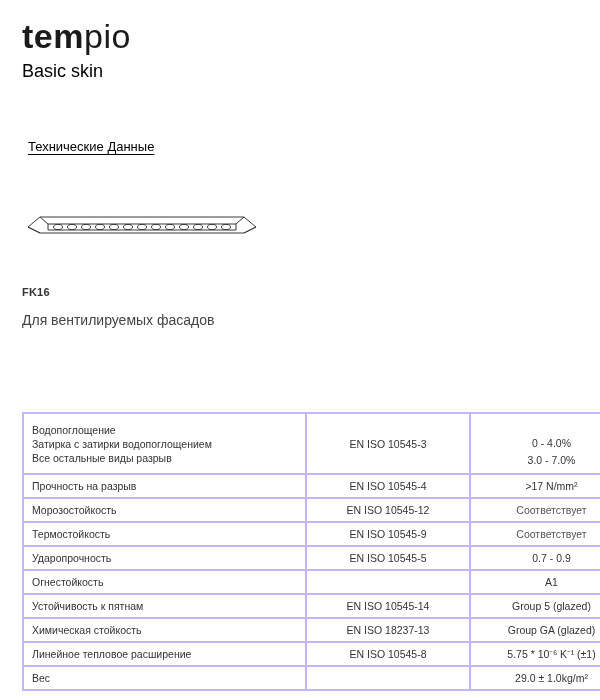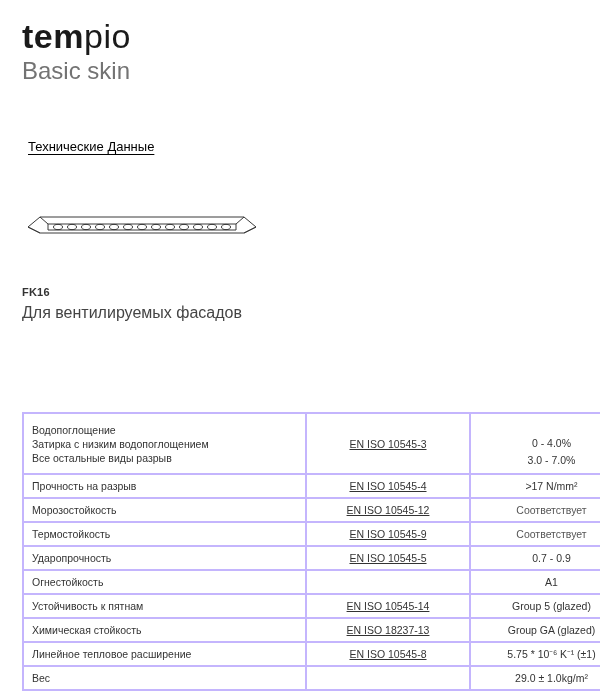--- a/index.html
+++ b/index.html
@@ -37,23 +37,23 @@
     font-weight: bold;
   }
   .logo .light {
     font-weight: normal;
   }
 
   .subtitle {
     position: absolute;
     left: 22px;
     top: 60px;
-    font-size: 24px;
+    font-size: 18px;
     line-height: 22px;
-    color: #737373;
+    color: #000000;
     font-weight: normal;
   }
 
   .section-heading {
     position: absolute;
     left: 28px;
     top: 139px;
     font-size: 13px;
     color: #000000;
     text-decoration: underline;
@@ -75,22 +75,22 @@
     top: 286px;
     font-size: 11px;
     font-weight: bold;
     color: #333333;
     letter-spacing: 0.2px;
     text-align: right;
   }
   .product-desc {
     position: absolute;
     left: 22px;
-    top: 304px;
-    font-size: 16px;
+    top: 312px;
+    font-size: 14px;
     color: #444444;
   }
 
   
   .specs {
     position: absolute;
     left: 22px;
     top: 412px;
     width: 556px;
     border-collapse: collapse;
@@ -104,21 +104,20 @@
     vertical-align: middle;
     height: 13px;
     line-height: 14px;
   }
   .specs td.c-prop {
     width: 265px;
   }
   .specs td.c-norm {
     width: 146px;
     text-align: center;
-    text-decoration: underline;
   }
   .specs td.c-val {
     width: 145px;
     text-align: center;
   }
   .multi-prop {
     line-height: 17px;
   }
   .multi-val div {
     line-height: 17px;
@@ -167,21 +166,21 @@
   </div>
 
   <div class="product-code">FK16</div>
   <div class="product-desc">Для вентилируемых фасадов</div>
 
   <table class="specs">
     <tbody>
       <tr>
         <td class="c-prop multi-prop">
           <div>Водопоглощение</div>
-          <div>Затирка с низким водопоглощением</div>
+          <div>Затирка с затирки водопоглощением</div>
           <div>Все остальные виды разрыв</div>
         </td>
         <td class="c-norm">EN ISO 10545-3</td>
         <td class="c-val multi-val">
           <div>&nbsp;</div>
           <div>0 - 4.0%</div>
           <div>3.0 - 7.0%</div>
         </td>
       </tr>
       <tr>

